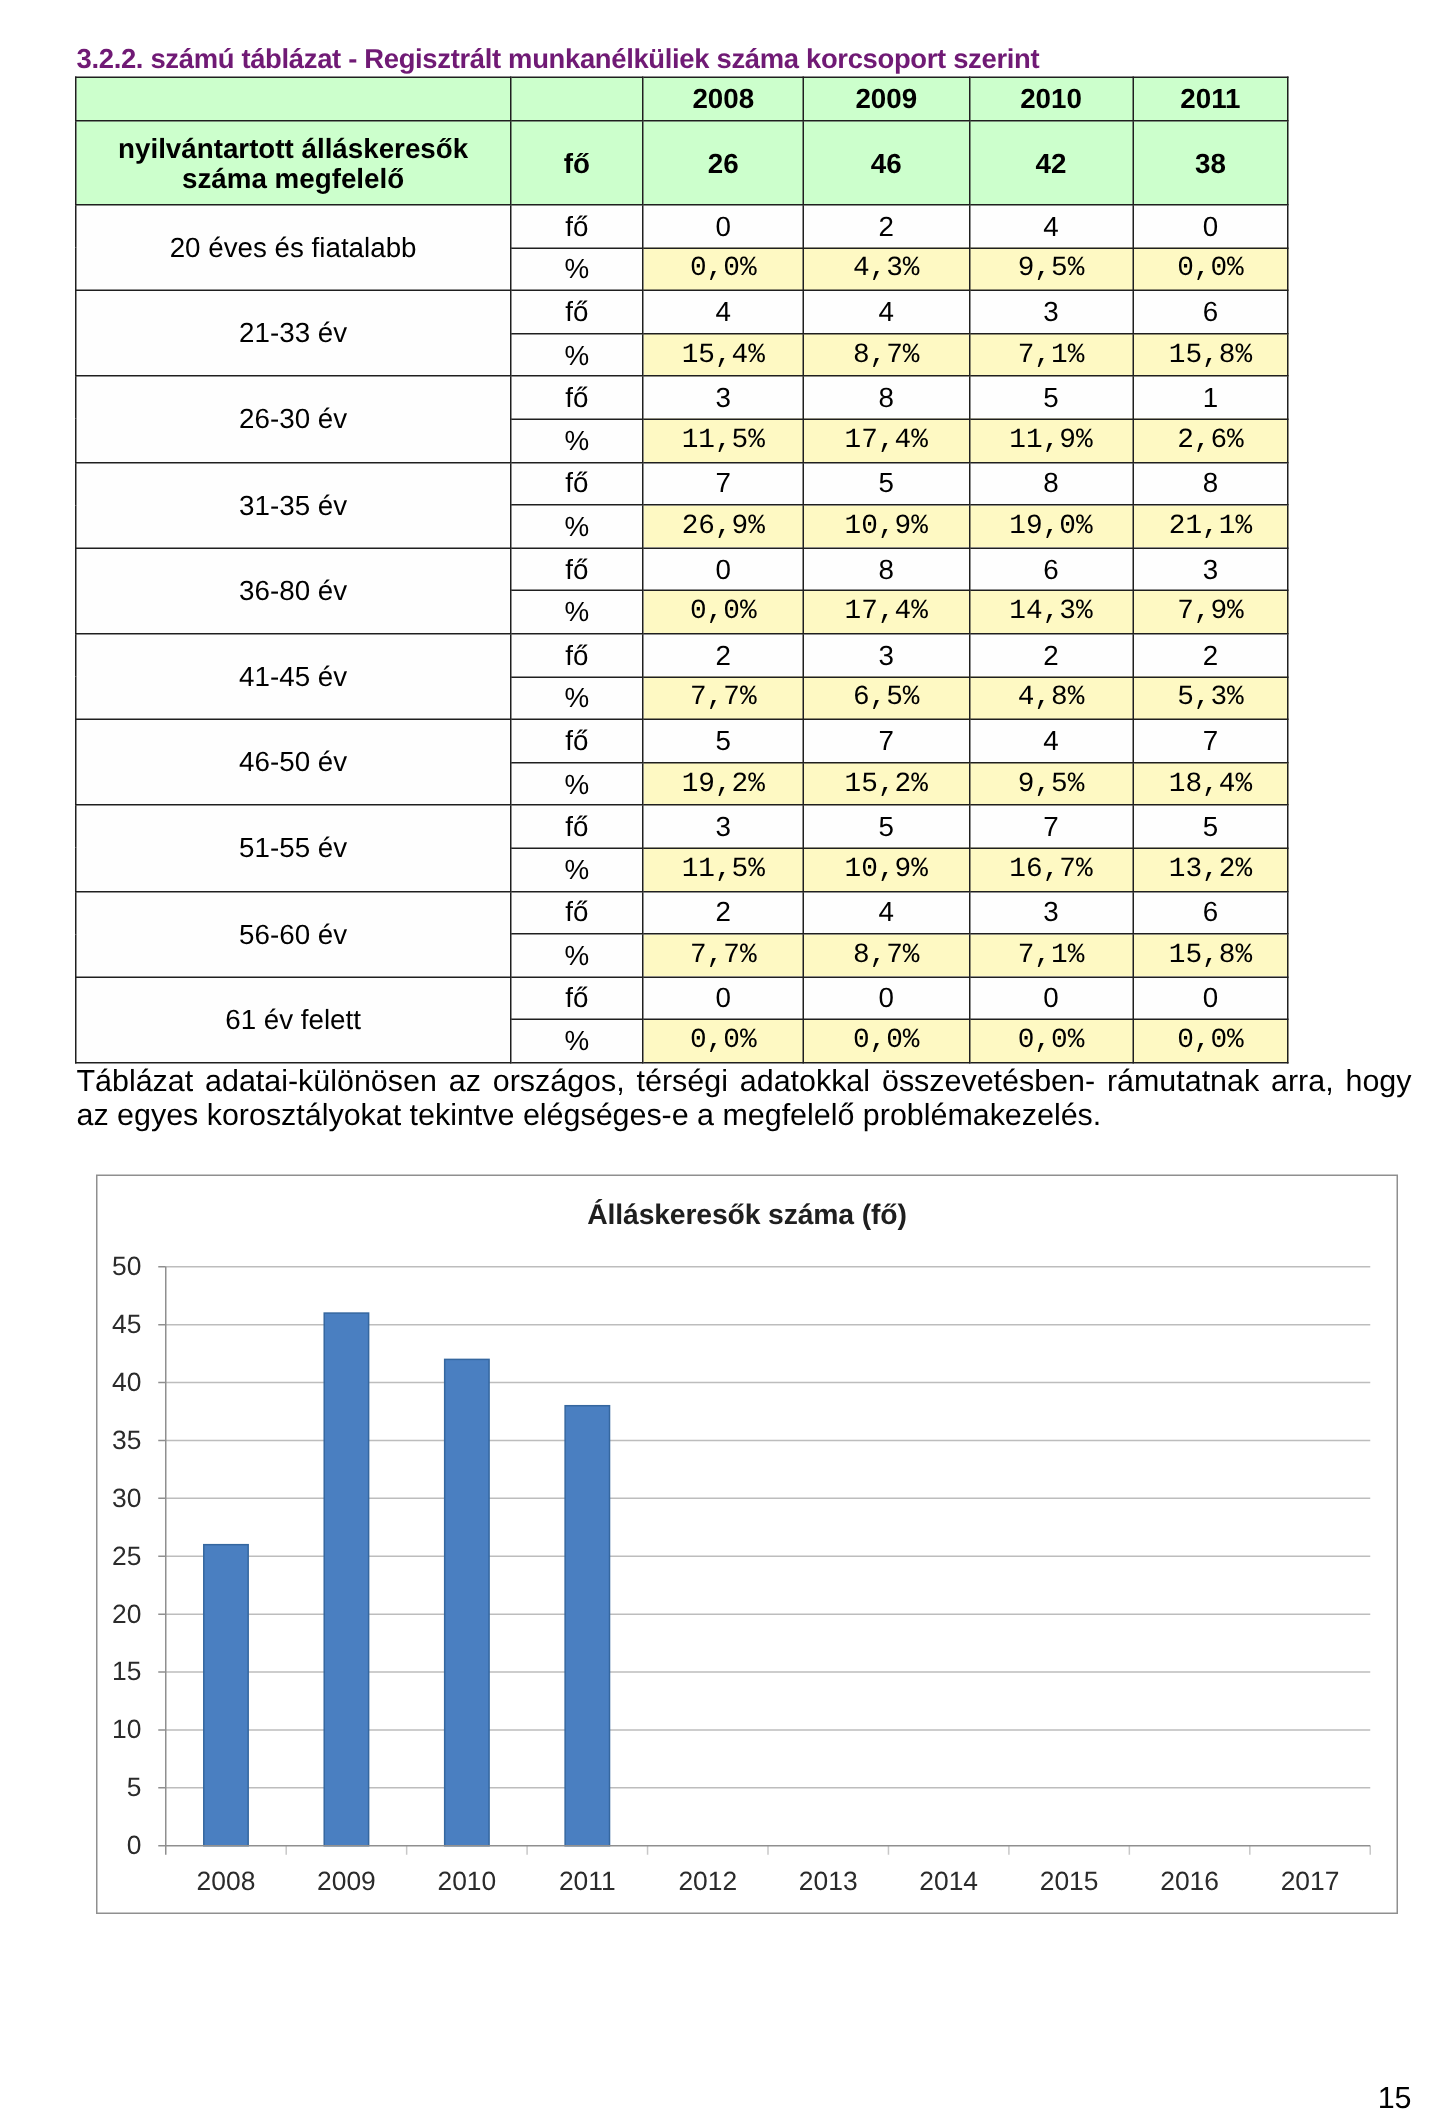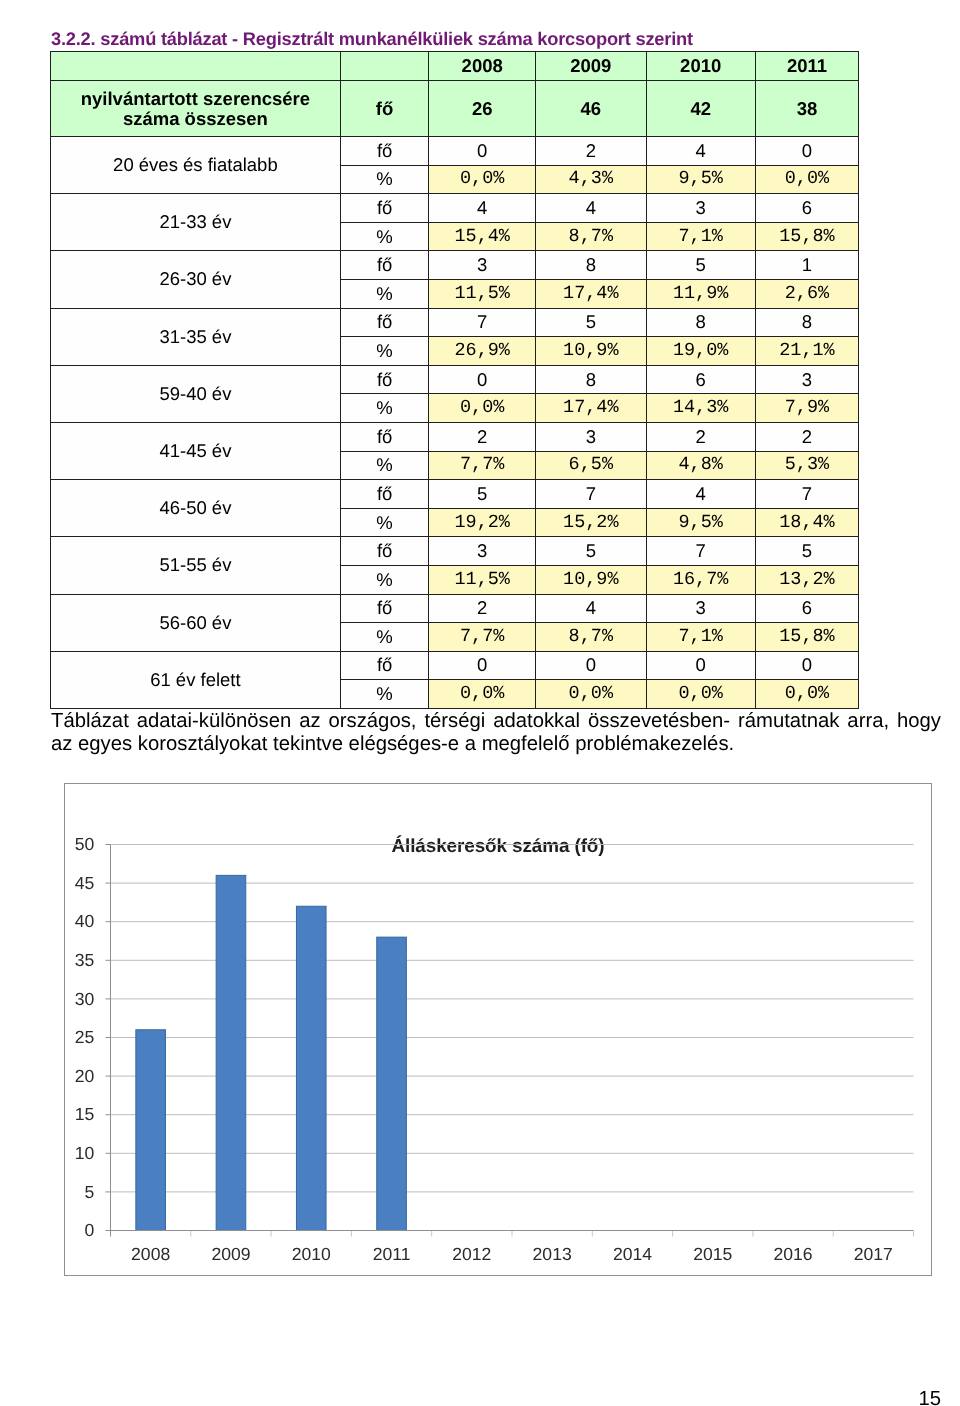--- a/index.html
+++ b/index.html
@@ -36,21 +36,21 @@
   .p1{left:51px;top:710px;width:890px;}
   .p2{left:51px;top:1301px;width:890px;text-indent:13px;}
   .pageno{position:absolute;left:0;top:1388px;width:941px;text-align:right;font-size:20.3px;color:#000;}
 
   
   .chart{position:absolute;left:64px;top:783px;width:868px;height:493px;
          border:1px solid #8f8f8f;background:#fff;box-sizing:border-box;}
   .chart-inner{position:absolute;left:0;top:0;}
   .chart-title{position:absolute;left:0;top:16px;width:866px;text-align:center;
                font-size:18.9px;font-weight:bold;color:#1f1f1f;letter-spacing:-0.1px;
-               font-family:"Liberation Sans",sans-serif;margin-top:36px;}
+               font-family:"Liberation Sans",sans-serif;}
   #chartsvg text.ytick{font-family:"Liberation Sans",sans-serif;font-size:17.6px;fill:#2b2b2b;}
   #chartsvg text.xtick{font-family:"Liberation Sans",sans-serif;font-size:17.6px;fill:#2b2b2b;}
 </style>
 </head>
 <body>
 
 <div class="page">
 
   <div class="title">3.2.2. számú táblázat - Regisztrált munkanélküliek száma korcsoport szerint</div>
 
@@ -67,21 +67,21 @@
         <tbody>
           <tr class="hrow">
             <td class="hdr"></td>
             <td class="hdr"></td>
             <td class="hdr">2008</td>
             <td class="hdr">2009</td>
             <td class="hdr">2010</td>
             <td class="hdr">2011</td>
           </tr>
           <tr class="trow">
-            <td class="hdr">nyilvántartott szerencsére száma összesen</td>
+            <td class="hdr">nyilvántartott álláskeresők száma megfelelő</td>
             <td class="hdr">fő</td>
             <td class="hdr">26</td>
             <td class="hdr">46</td>
             <td class="hdr">42</td>
             <td class="hdr">38</td>
           </tr>
           <tr class="sub">
             <td class="white" rowspan="2">20 éves és fiatalabb</td>
             <td class="white">fő</td>
             <td class="white">0</td>
@@ -135,21 +135,21 @@
             <td class="white">8</td>
           </tr>
           <tr class="sub">
             <td class="white">%</td>
             <td class="orange">26,9%</td>
             <td class="orange">10,9%</td>
             <td class="orange">19,0%</td>
             <td class="orange">21,1%</td>
           </tr>
           <tr class="sub">
-            <td class="white" rowspan="2">59-40 év</td>
+            <td class="white" rowspan="2">36-80 év</td>
             <td class="white">fő</td>
             <td class="white">0</td>
             <td class="white">8</td>
             <td class="white">6</td>
             <td class="white">3</td>
           </tr>
           <tr class="sub">
             <td class="white">%</td>
             <td class="orange">0,0%</td>
             <td class="orange">17,4%</td>

